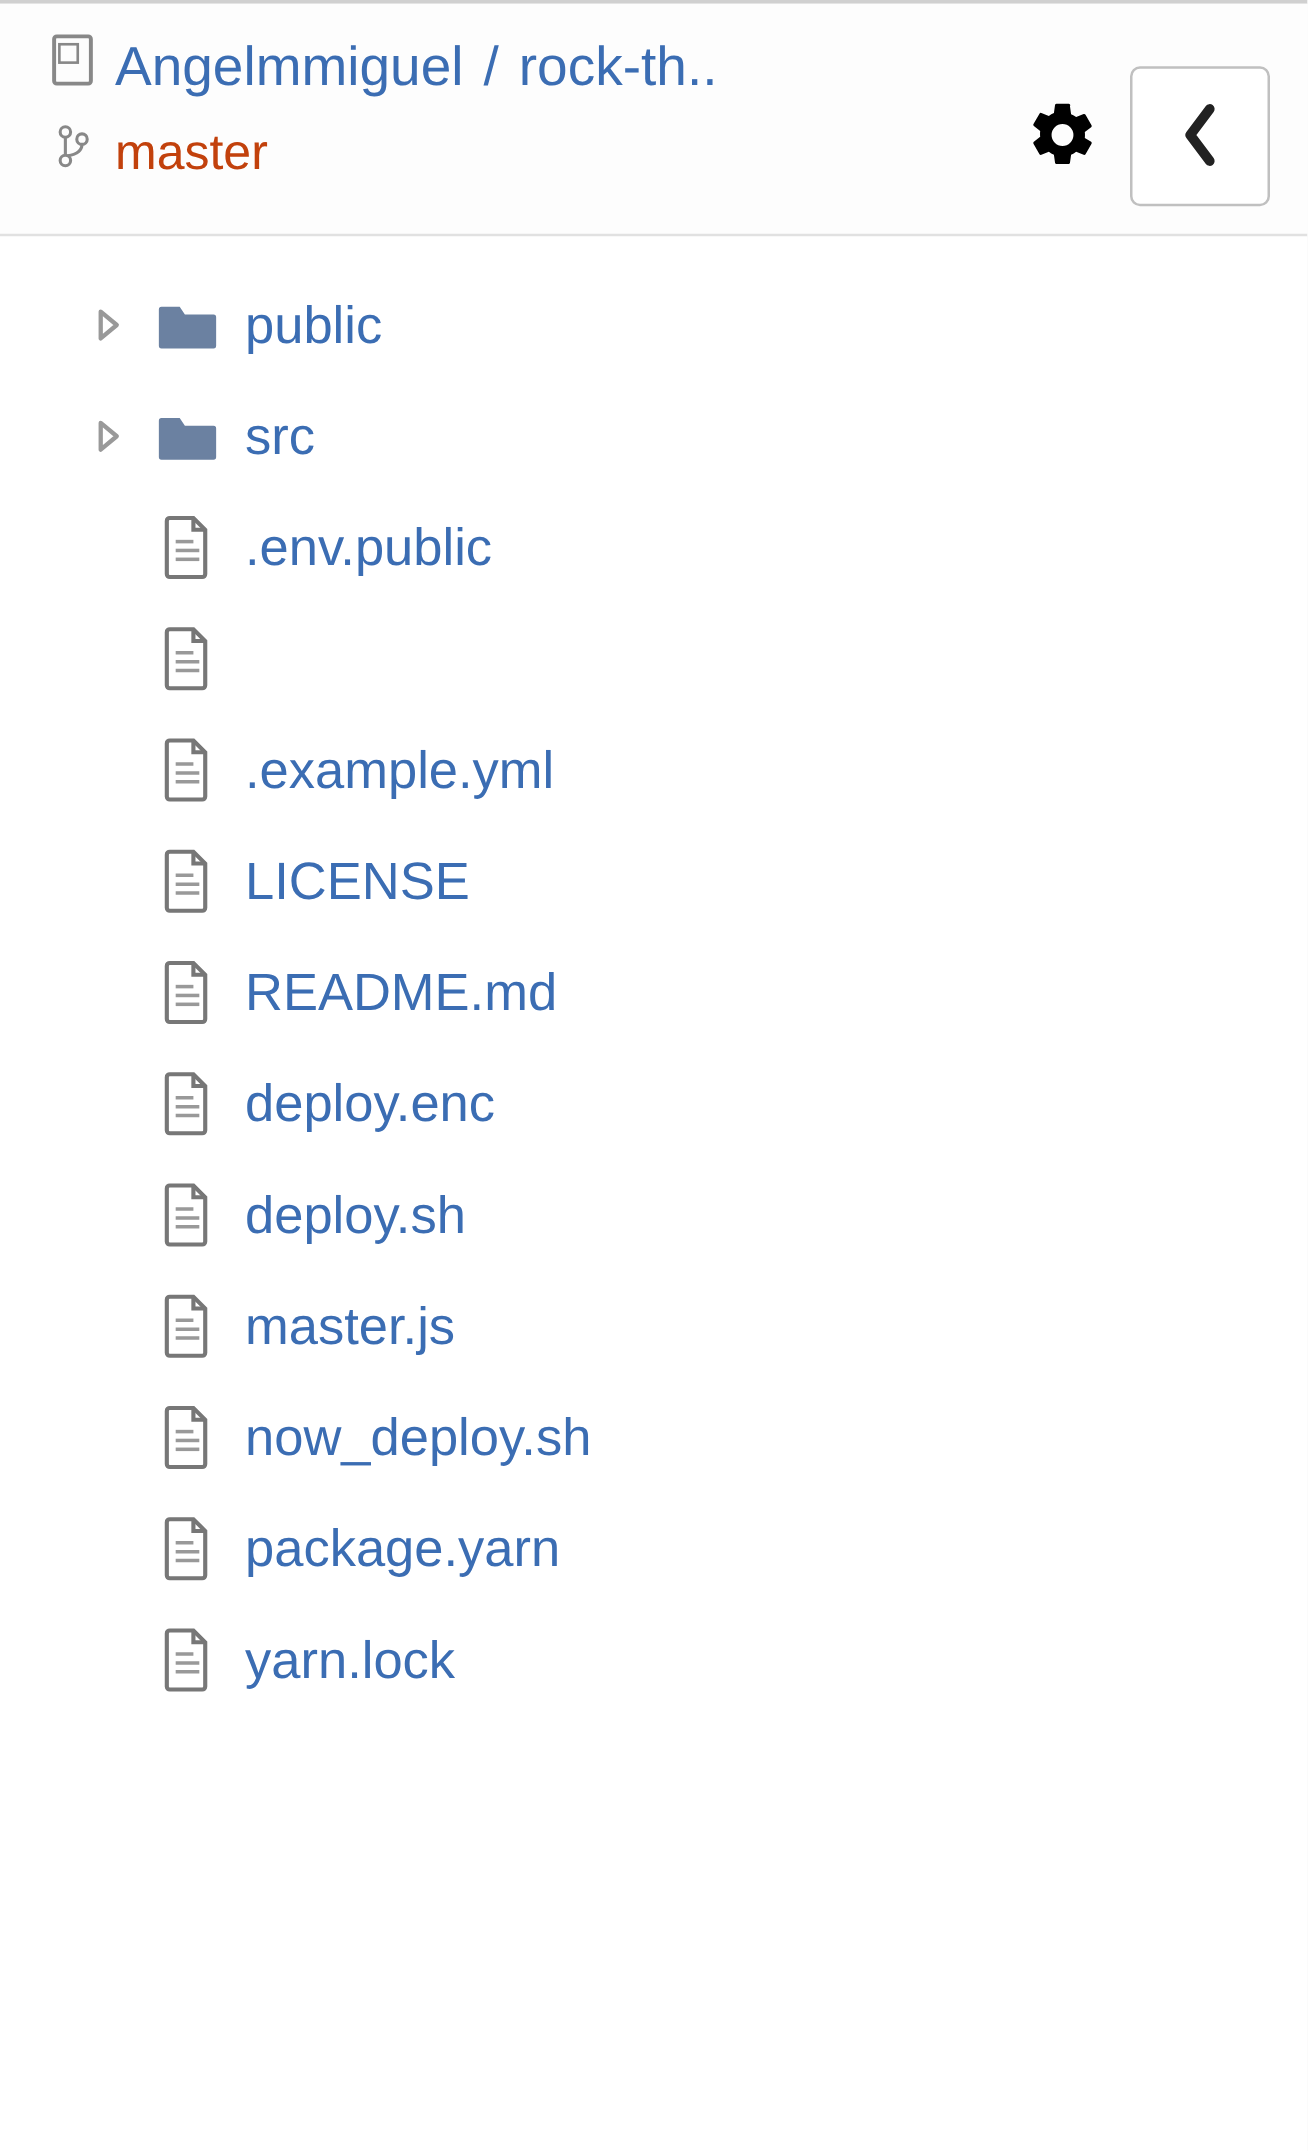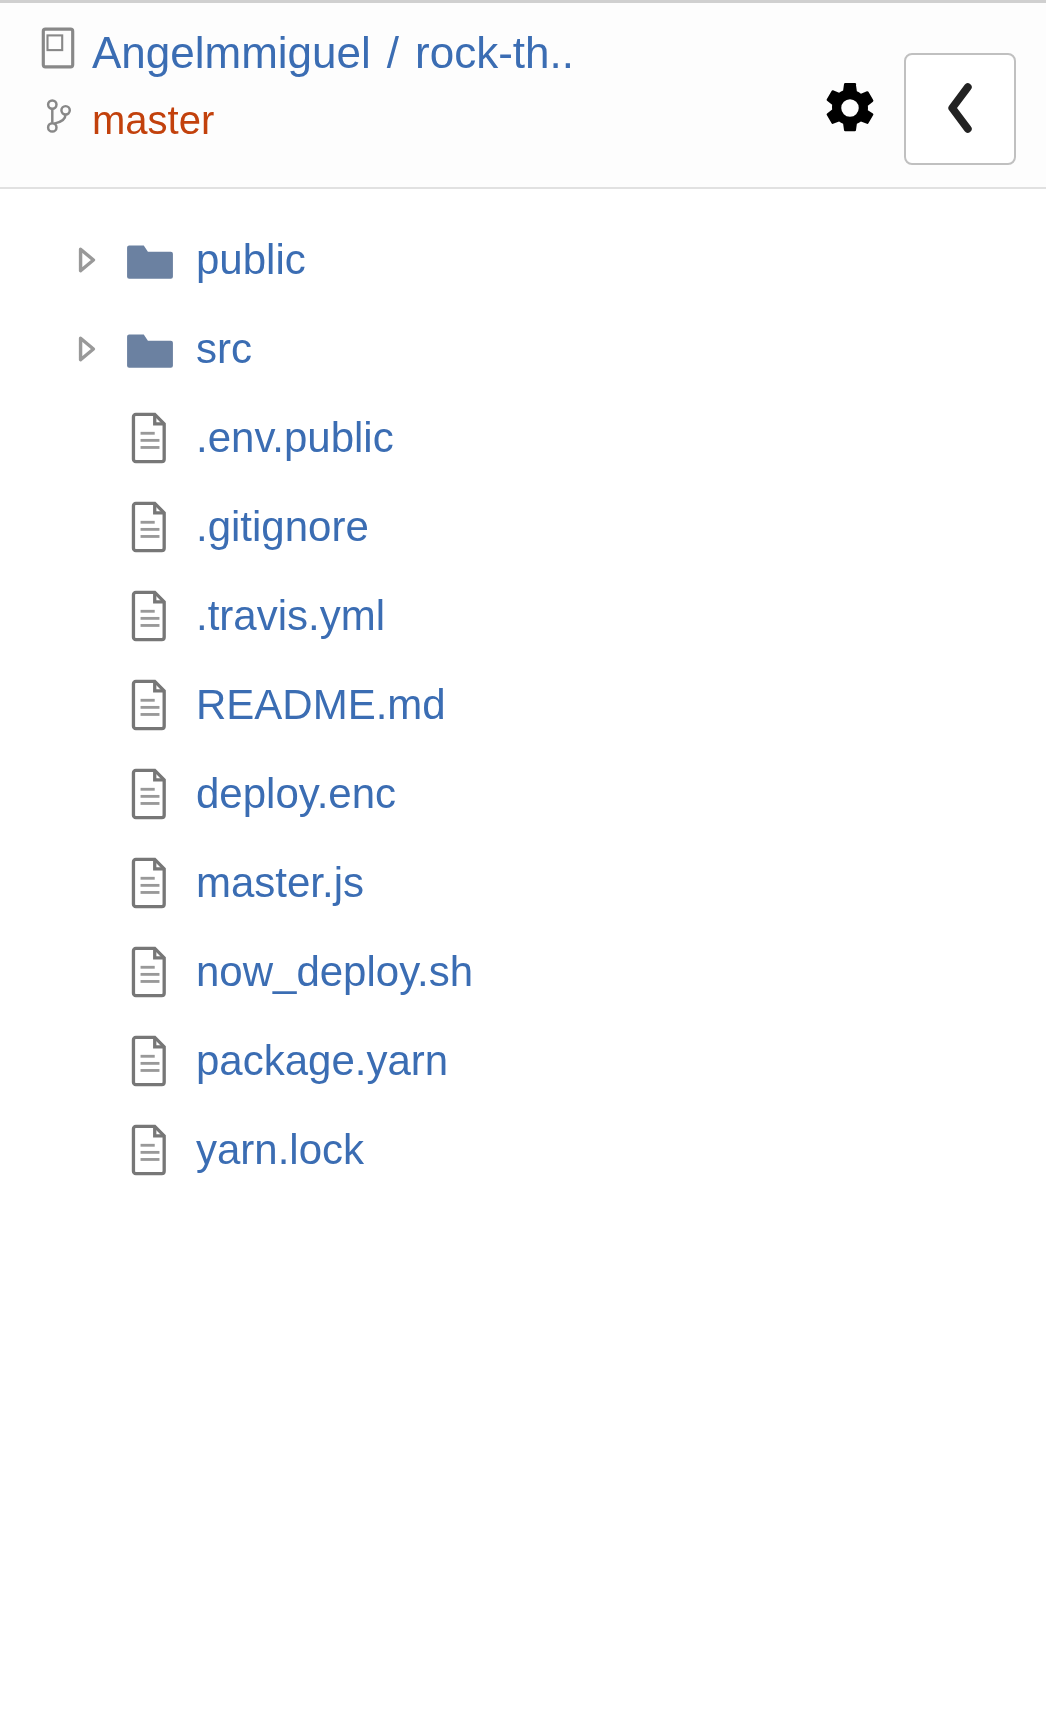--- a/index.html
+++ b/index.html
@@ -233,38 +233,54 @@
         </span>
         <span class="node-icon">
           <svg width="44" height="52" viewBox="0 0 18 22">
             <path class="file-stroke" stroke-width="1.4" d="M3 1 h8 l4 4 v15 a1 1 0 0 1 -1 1 H3 a1 1 0 0 1 -1 -1 V2 a1 1 0 0 1 1 -1 z"></path>
             <path fill="none" stroke="#777" stroke-width="1.4" d="M11 1 v4 h4"></path>
             <line x1="5" y1="9" x2="11" y2="9" stroke="#999" stroke-width="1.2"></line>
             <line x1="5" y1="12" x2="13" y2="12" stroke="#999" stroke-width="1.2"></line>
             <line x1="5" y1="15" x2="13" y2="15" stroke="#999" stroke-width="1.2"></line>
           </svg>
         </span>
-        <span class="node-label">.gitignore</span>
-      </div>
-      <div class="tree-row">
-        <span class="expander spacer">
-          <svg width="24" height="30" viewBox="0 0 10 14">
-            <path d="M2 2 L8 7 L2 12 Z" fill="none" stroke="#999" stroke-width="1.6" stroke-linejoin="round"></path>
-          </svg>
-        </span>
-        <span class="node-icon">
-          <svg width="44" height="52" viewBox="0 0 18 22">
-            <path class="file-stroke" stroke-width="1.4" d="M3 1 h8 l4 4 v15 a1 1 0 0 1 -1 1 H3 a1 1 0 0 1 -1 -1 V2 a1 1 0 0 1 1 -1 z"></path>
-            <path fill="none" stroke="#777" stroke-width="1.4" d="M11 1 v4 h4"></path>
-            <line x1="5" y1="9" x2="11" y2="9" stroke="#999" stroke-width="1.2"></line>
-            <line x1="5" y1="12" x2="13" y2="12" stroke="#999" stroke-width="1.2"></line>
-            <line x1="5" y1="15" x2="13" y2="15" stroke="#999" stroke-width="1.2"></line>
-          </svg>
-        </span>
-        <span class="node-label">.travis.yml</span>
+      </div>
+      <div class="tree-row">
+        <span class="expander spacer">
+          <svg width="24" height="30" viewBox="0 0 10 14">
+            <path d="M2 2 L8 7 L2 12 Z" fill="none" stroke="#999" stroke-width="1.6" stroke-linejoin="round"></path>
+          </svg>
+        </span>
+        <span class="node-icon">
+          <svg width="44" height="52" viewBox="0 0 18 22">
+            <path class="file-stroke" stroke-width="1.4" d="M3 1 h8 l4 4 v15 a1 1 0 0 1 -1 1 H3 a1 1 0 0 1 -1 -1 V2 a1 1 0 0 1 1 -1 z"></path>
+            <path fill="none" stroke="#777" stroke-width="1.4" d="M11 1 v4 h4"></path>
+            <line x1="5" y1="9" x2="11" y2="9" stroke="#999" stroke-width="1.2"></line>
+            <line x1="5" y1="12" x2="13" y2="12" stroke="#999" stroke-width="1.2"></line>
+            <line x1="5" y1="15" x2="13" y2="15" stroke="#999" stroke-width="1.2"></line>
+          </svg>
+        </span>
+        <span class="node-label">.example.yml</span>
+      </div>
+      <div class="tree-row">
+        <span class="expander spacer">
+          <svg width="24" height="30" viewBox="0 0 10 14">
+            <path d="M2 2 L8 7 L2 12 Z" fill="none" stroke="#999" stroke-width="1.6" stroke-linejoin="round"></path>
+          </svg>
+        </span>
+        <span class="node-icon">
+          <svg width="44" height="52" viewBox="0 0 18 22">
+            <path class="file-stroke" stroke-width="1.4" d="M3 1 h8 l4 4 v15 a1 1 0 0 1 -1 1 H3 a1 1 0 0 1 -1 -1 V2 a1 1 0 0 1 1 -1 z"></path>
+            <path fill="none" stroke="#777" stroke-width="1.4" d="M11 1 v4 h4"></path>
+            <line x1="5" y1="9" x2="11" y2="9" stroke="#999" stroke-width="1.2"></line>
+            <line x1="5" y1="12" x2="13" y2="12" stroke="#999" stroke-width="1.2"></line>
+            <line x1="5" y1="15" x2="13" y2="15" stroke="#999" stroke-width="1.2"></line>
+          </svg>
+        </span>
+        <span class="node-label">LICENSE</span>
       </div>
       <div class="tree-row">
         <span class="expander spacer">
           <svg width="24" height="30" viewBox="0 0 10 14">
             <path d="M2 2 L8 7 L2 12 Z" fill="none" stroke="#999" stroke-width="1.6" stroke-linejoin="round"></path>
           </svg>
         </span>
         <span class="node-icon">
           <svg width="44" height="52" viewBox="0 0 18 22">
             <path class="file-stroke" stroke-width="1.4" d="M3 1 h8 l4 4 v15 a1 1 0 0 1 -1 1 H3 a1 1 0 0 1 -1 -1 V2 a1 1 0 0 1 1 -1 z"></path>
@@ -301,20 +317,37 @@
         </span>
         <span class="node-icon">
           <svg width="44" height="52" viewBox="0 0 18 22">
             <path class="file-stroke" stroke-width="1.4" d="M3 1 h8 l4 4 v15 a1 1 0 0 1 -1 1 H3 a1 1 0 0 1 -1 -1 V2 a1 1 0 0 1 1 -1 z"></path>
             <path fill="none" stroke="#777" stroke-width="1.4" d="M11 1 v4 h4"></path>
             <line x1="5" y1="9" x2="11" y2="9" stroke="#999" stroke-width="1.2"></line>
             <line x1="5" y1="12" x2="13" y2="12" stroke="#999" stroke-width="1.2"></line>
             <line x1="5" y1="15" x2="13" y2="15" stroke="#999" stroke-width="1.2"></line>
           </svg>
         </span>
+        <span class="node-label">deploy.sh</span>
+      </div>
+      <div class="tree-row">
+        <span class="expander spacer">
+          <svg width="24" height="30" viewBox="0 0 10 14">
+            <path d="M2 2 L8 7 L2 12 Z" fill="none" stroke="#999" stroke-width="1.6" stroke-linejoin="round"></path>
+          </svg>
+        </span>
+        <span class="node-icon">
+          <svg width="44" height="52" viewBox="0 0 18 22">
+            <path class="file-stroke" stroke-width="1.4" d="M3 1 h8 l4 4 v15 a1 1 0 0 1 -1 1 H3 a1 1 0 0 1 -1 -1 V2 a1 1 0 0 1 1 -1 z"></path>
+            <path fill="none" stroke="#777" stroke-width="1.4" d="M11 1 v4 h4"></path>
+            <line x1="5" y1="9" x2="11" y2="9" stroke="#999" stroke-width="1.2"></line>
+            <line x1="5" y1="12" x2="13" y2="12" stroke="#999" stroke-width="1.2"></line>
+            <line x1="5" y1="15" x2="13" y2="15" stroke="#999" stroke-width="1.2"></line>
+          </svg>
+        </span>
         <span class="node-label">master.js</span>
       </div>
       <div class="tree-row">
         <span class="expander spacer">
           <svg width="24" height="30" viewBox="0 0 10 14">
             <path d="M2 2 L8 7 L2 12 Z" fill="none" stroke="#999" stroke-width="1.6" stroke-linejoin="round"></path>
           </svg>
         </span>
         <span class="node-icon">
           <svg width="44" height="52" viewBox="0 0 18 22">

